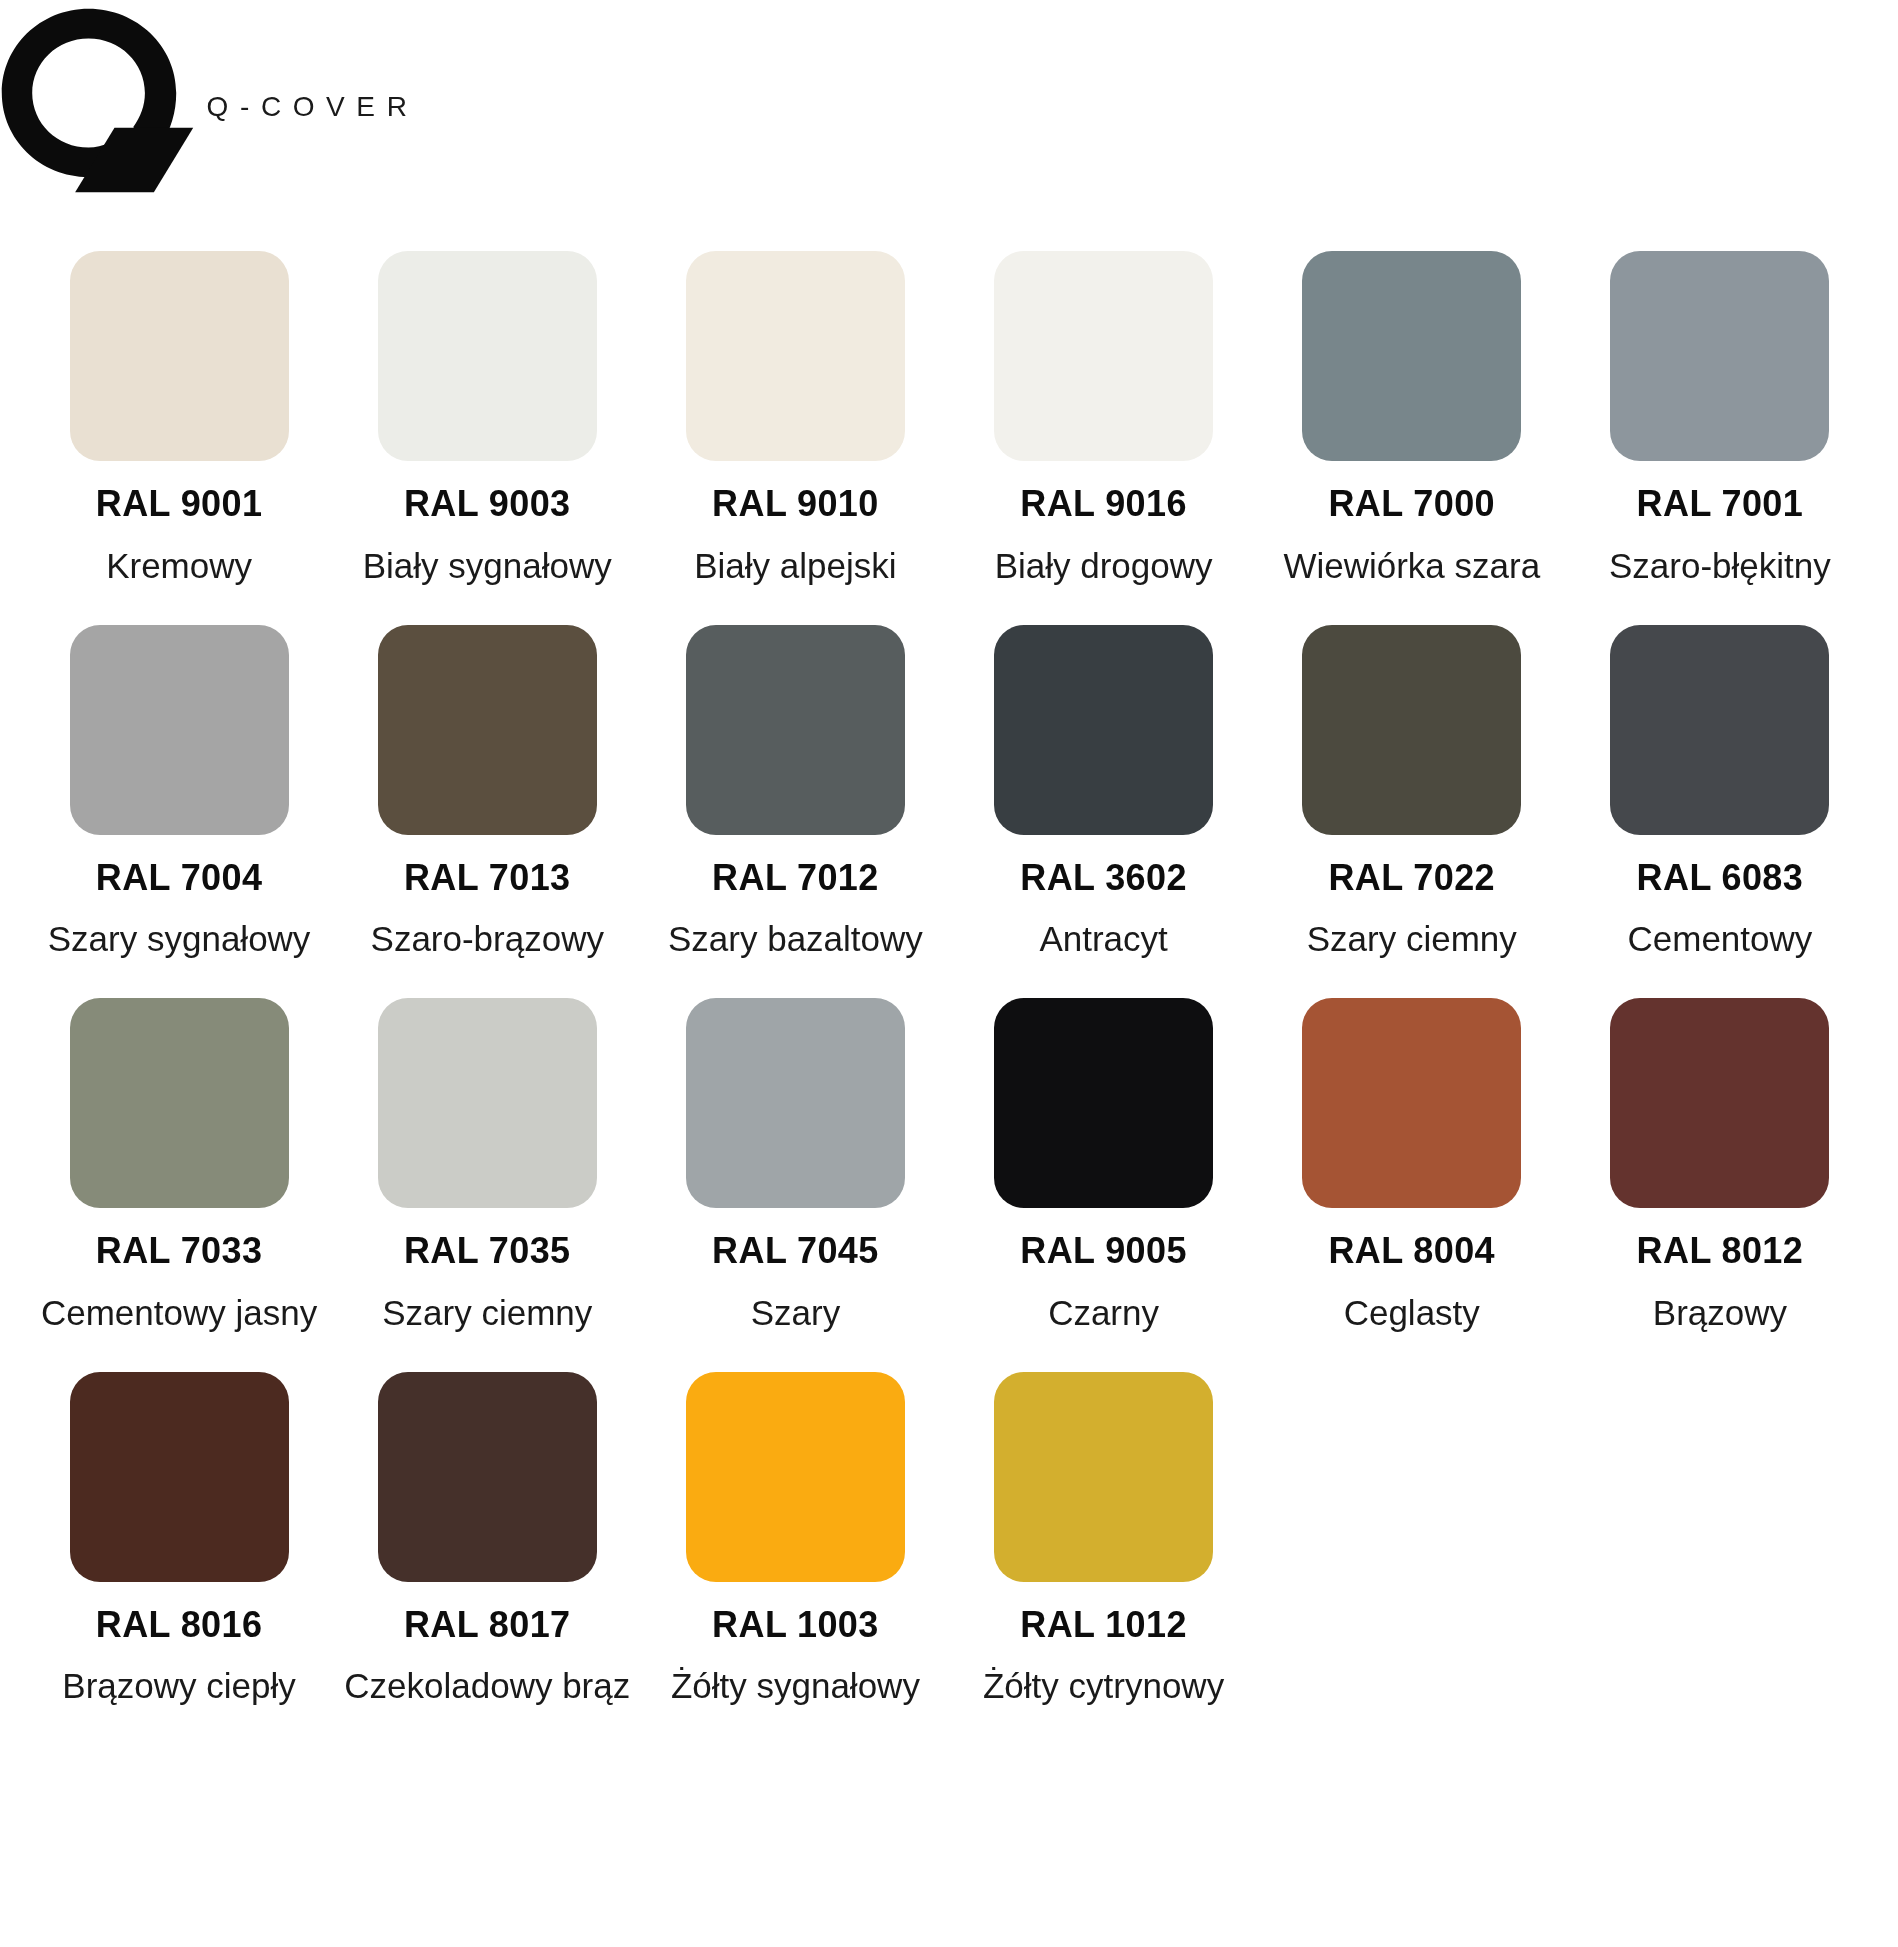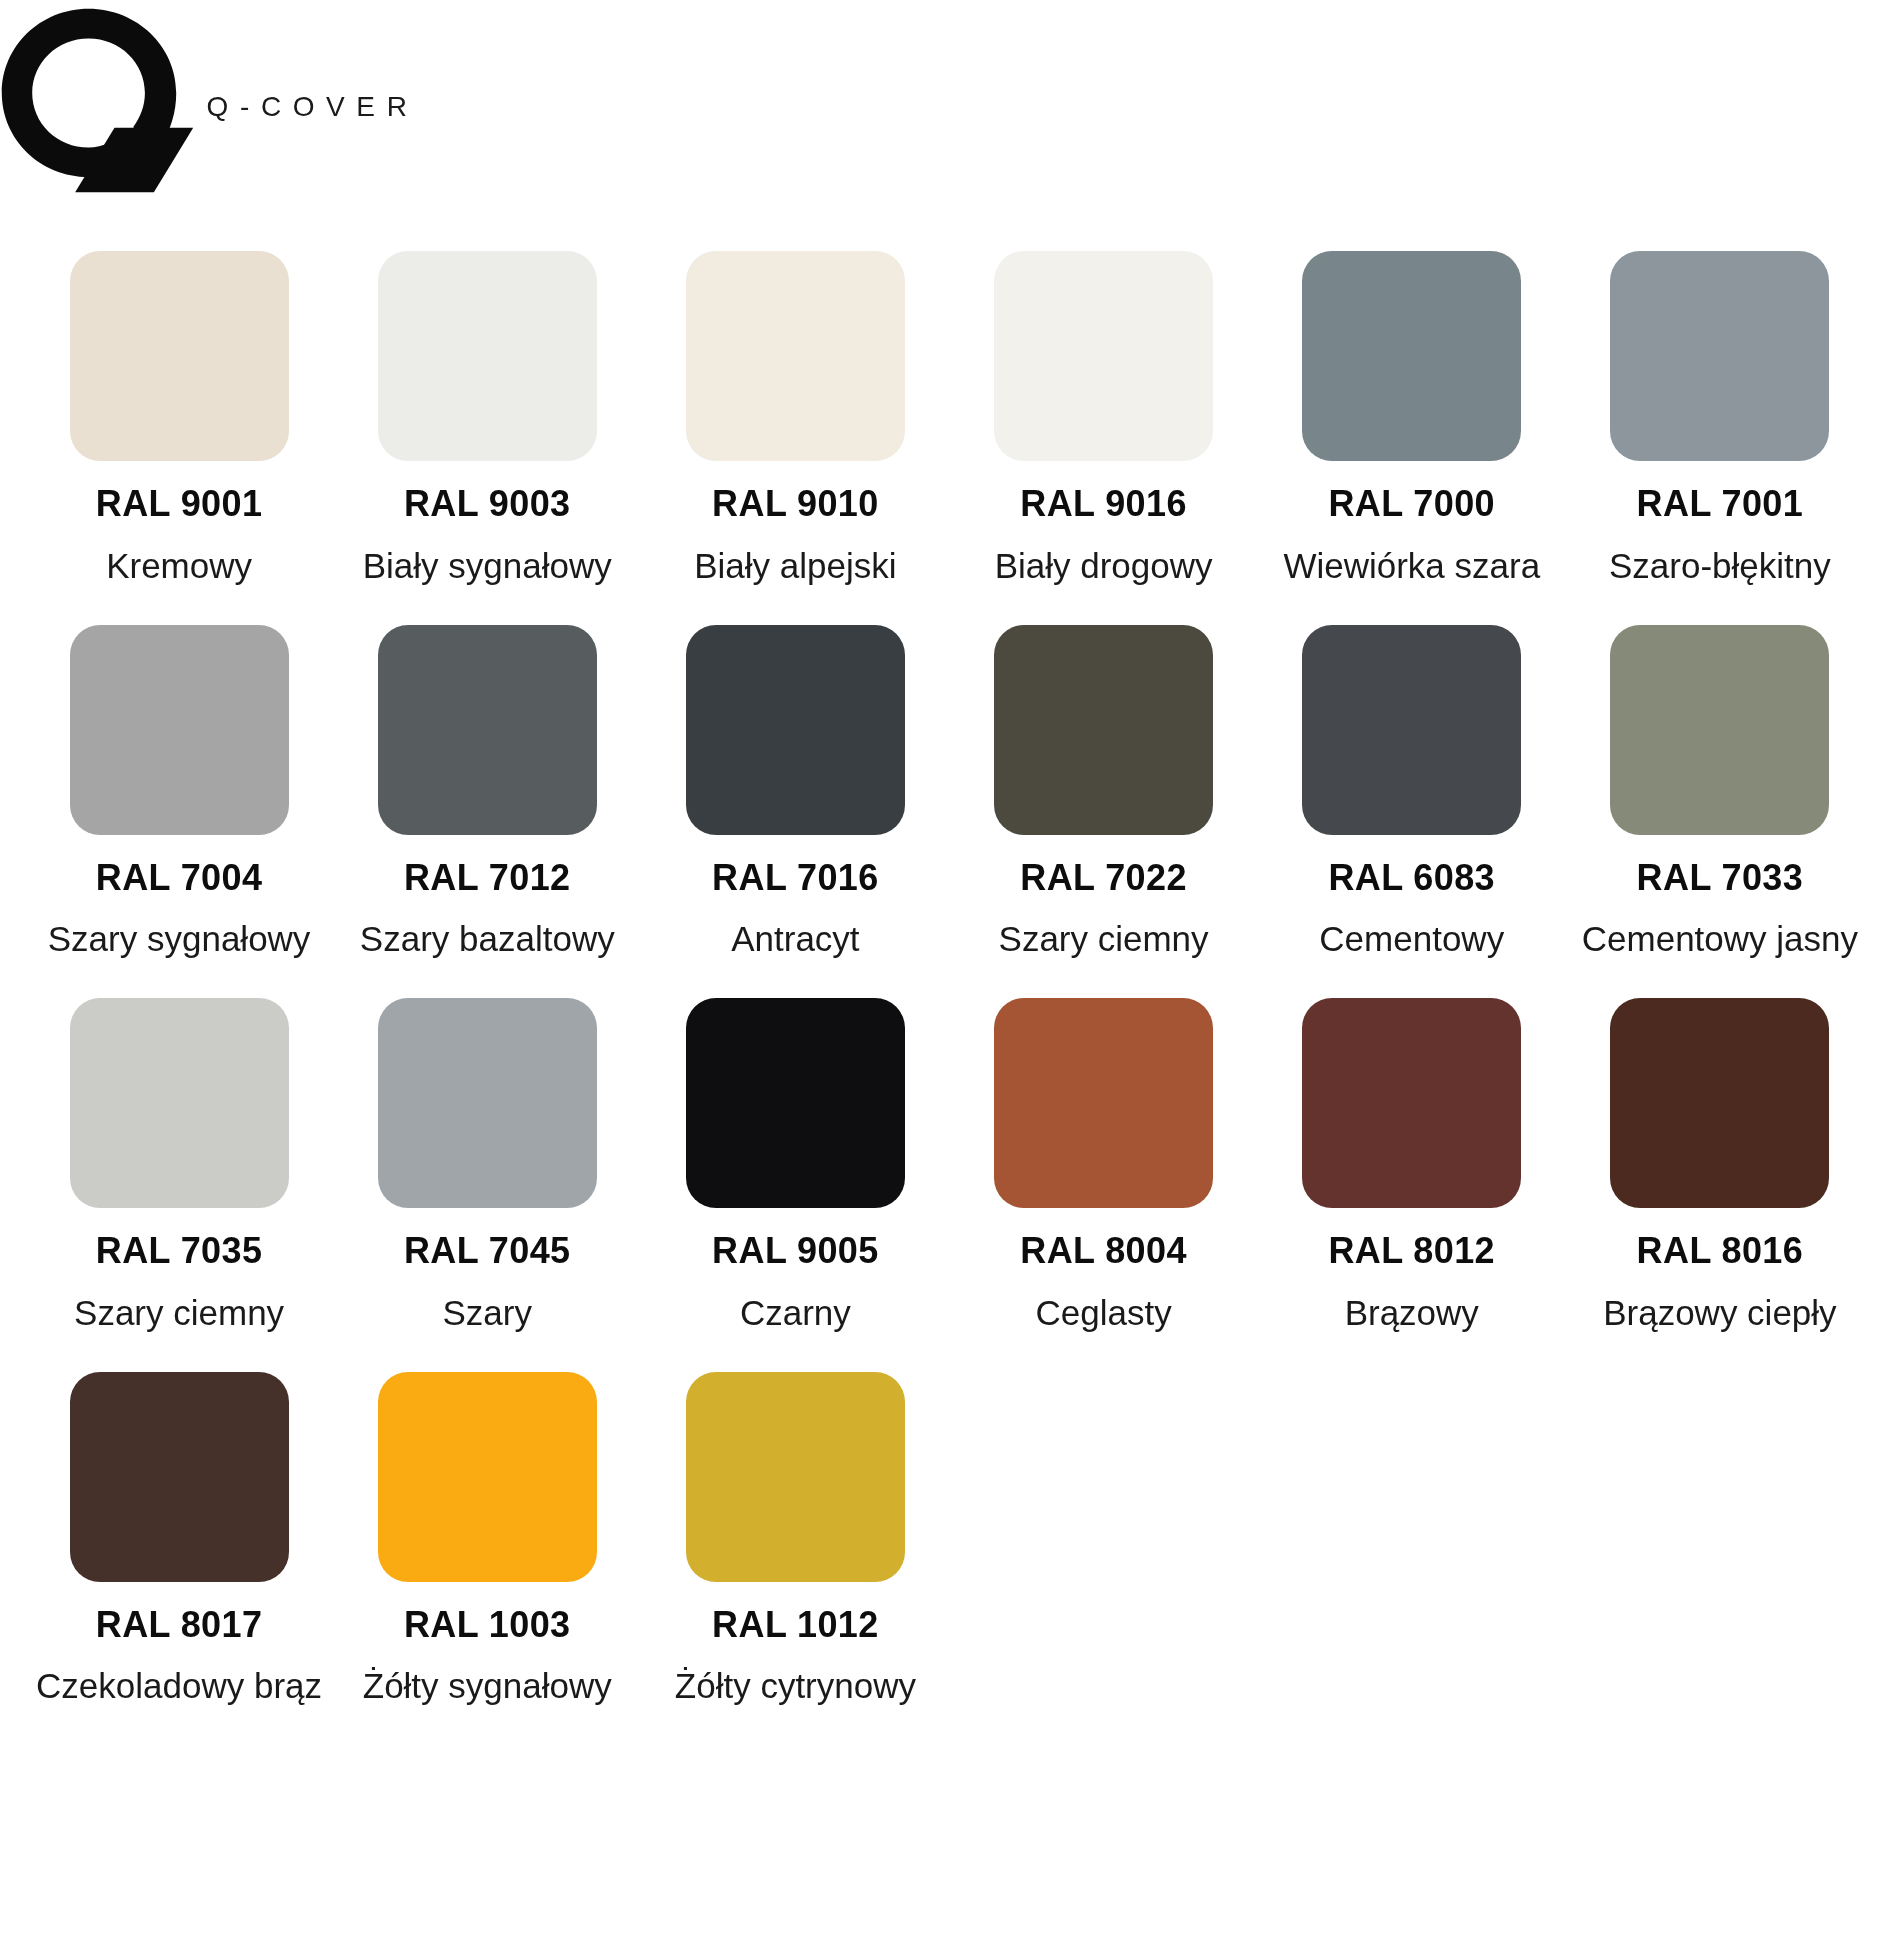--- a/index.html
+++ b/index.html
@@ -159,27 +159,32 @@
         <div class="chip" style="background: rgb(141, 150, 157);"></div>
         <div class="chip-code">RAL 7001</div>
         <div class="chip-name">Szaro-błękitny</div>
       </div>
       <div class="cell">
         <div class="chip" style="background: rgb(165, 165, 165);"></div>
         <div class="chip-code">RAL 7004</div>
         <div class="chip-name">Szary sygnałowy</div>
       </div>
       <div class="cell">
+        <div class="chip" style="background: rgb(91, 79, 63);"></div>
+        <div class="chip-code">RAL 7013</div>
+        <div class="chip-name">Szaro-brązowy</div>
+      </div>
+      <div class="cell">
         <div class="chip" style="background: rgb(87, 93, 94);"></div>
         <div class="chip-code">RAL 7012</div>
         <div class="chip-name">Szary bazaltowy</div>
       </div>
       <div class="cell">
         <div class="chip" style="background: rgb(56, 62, 66);"></div>
-        <div class="chip-code">RAL 7016</div>
+        <div class="chip-code">RAL 3602</div>
         <div class="chip-name">Antracyt</div>
       </div>
       <div class="cell">
         <div class="chip" style="background: rgb(76, 74, 63);"></div>
         <div class="chip-code">RAL 7022</div>
         <div class="chip-name">Szary ciemny</div>
       </div>
       <div class="cell">
         <div class="chip" style="background: rgb(69, 72, 76);"></div>
         <div class="chip-code">RAL 6083</div>

